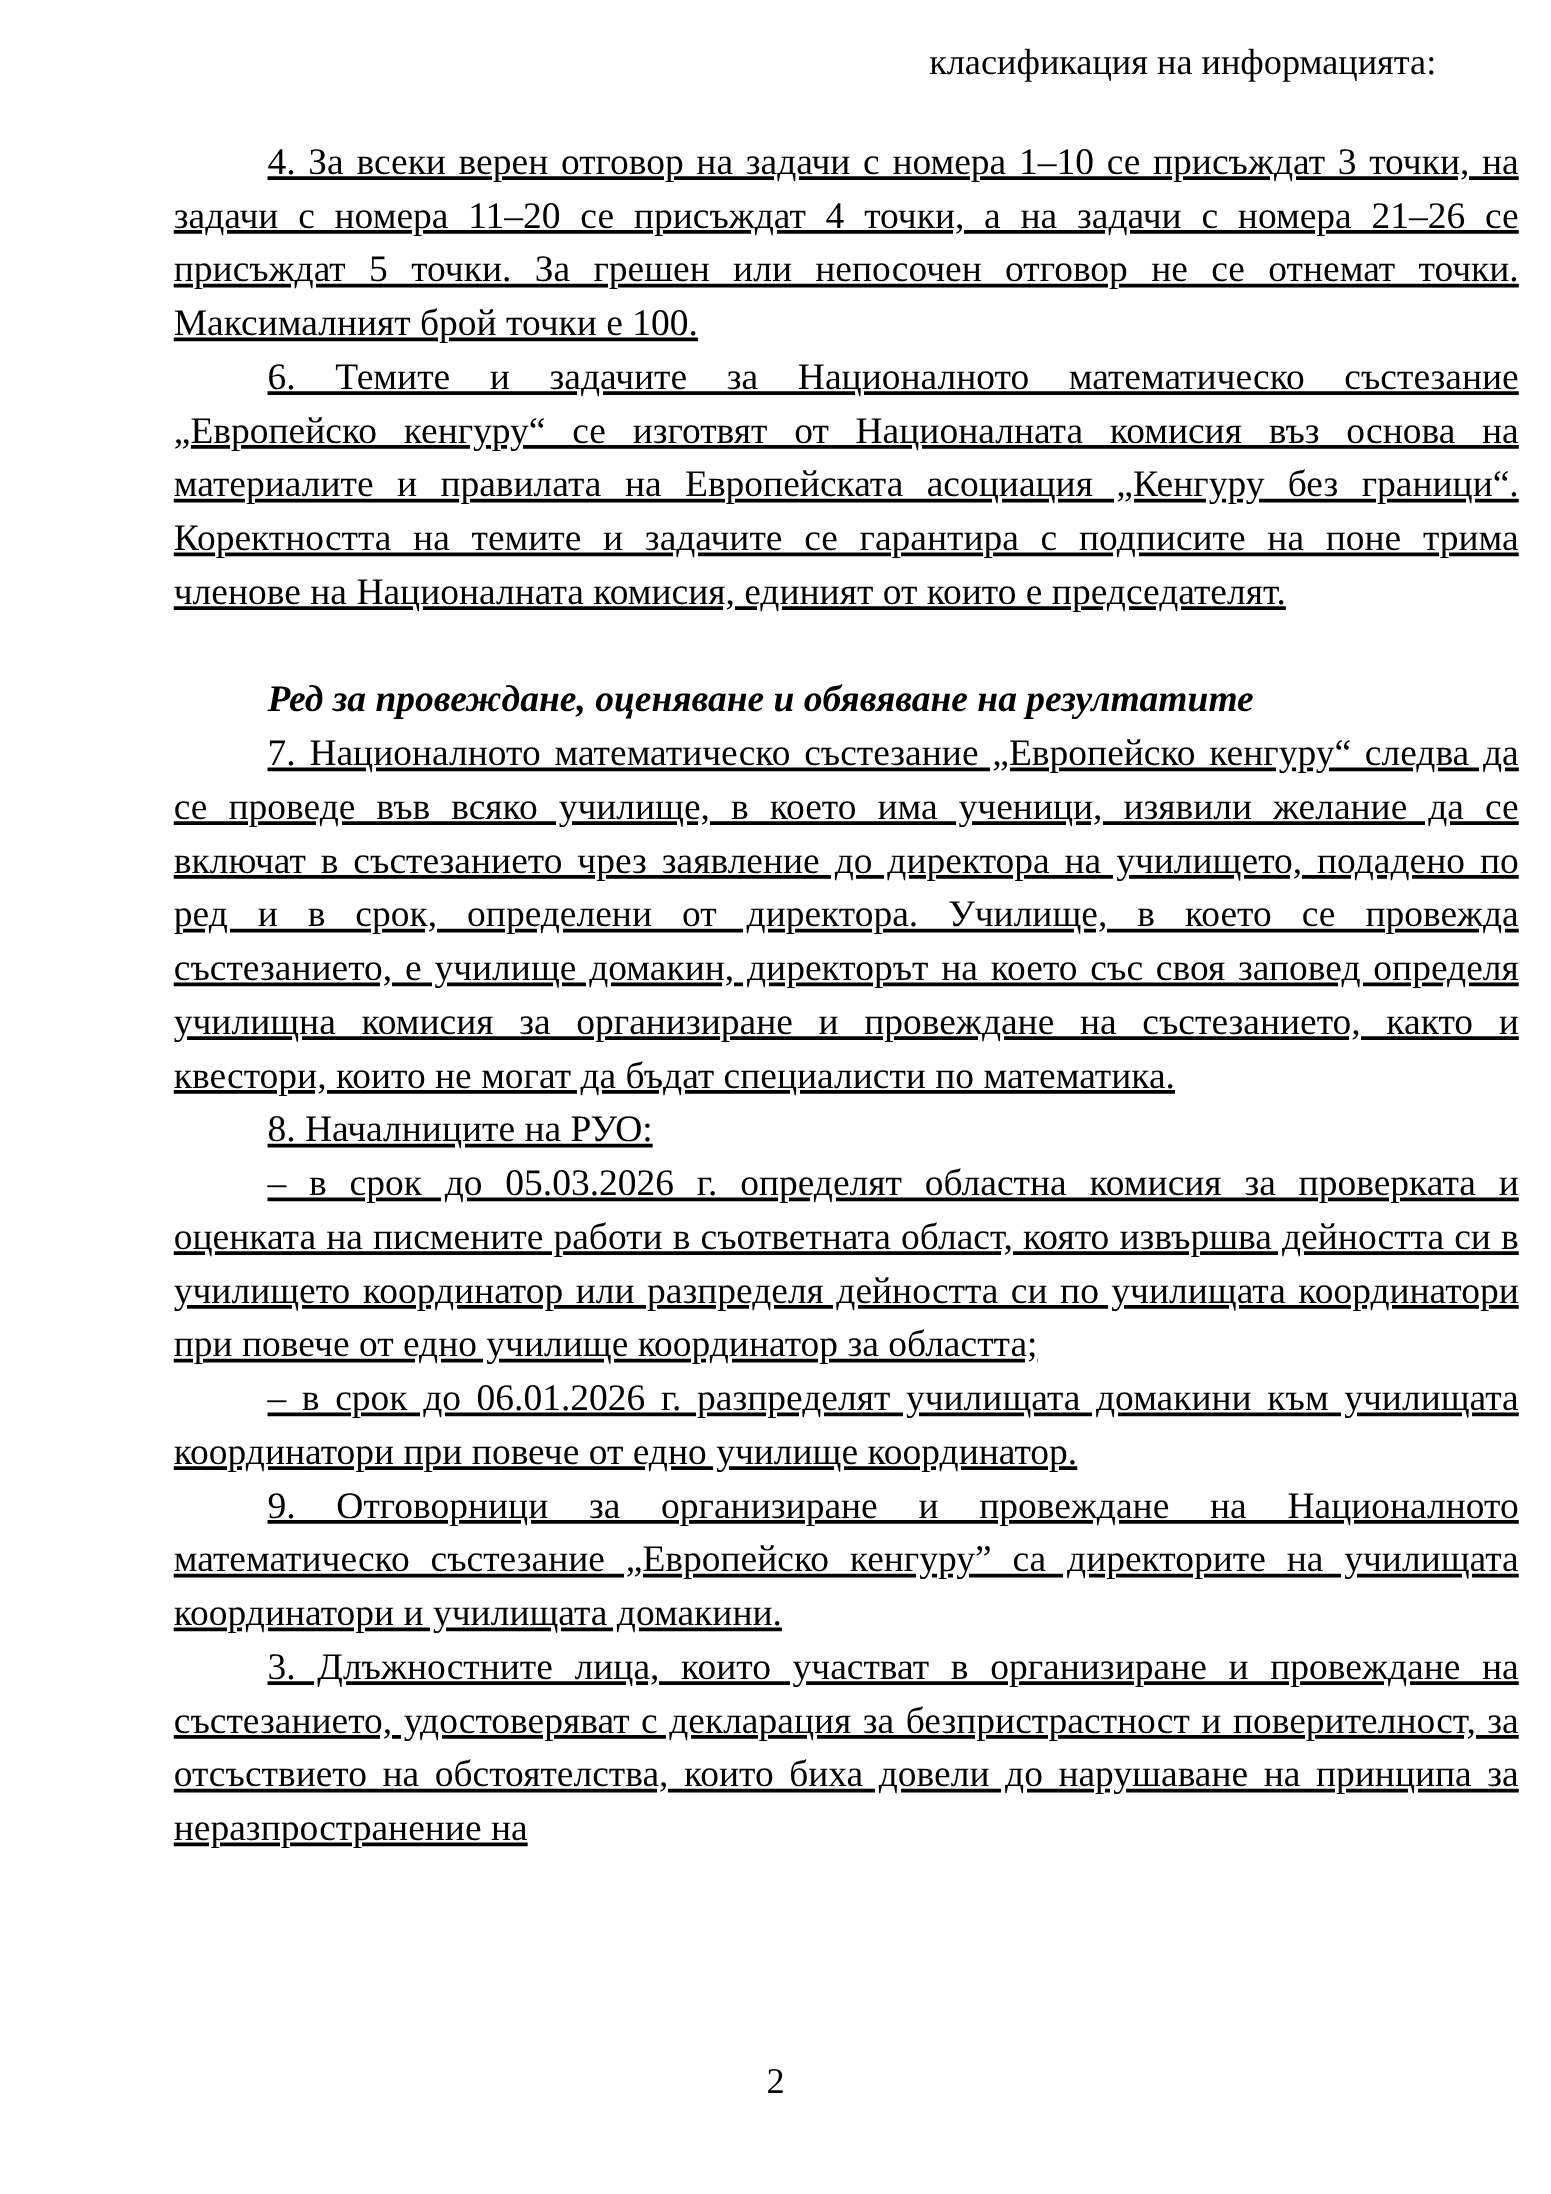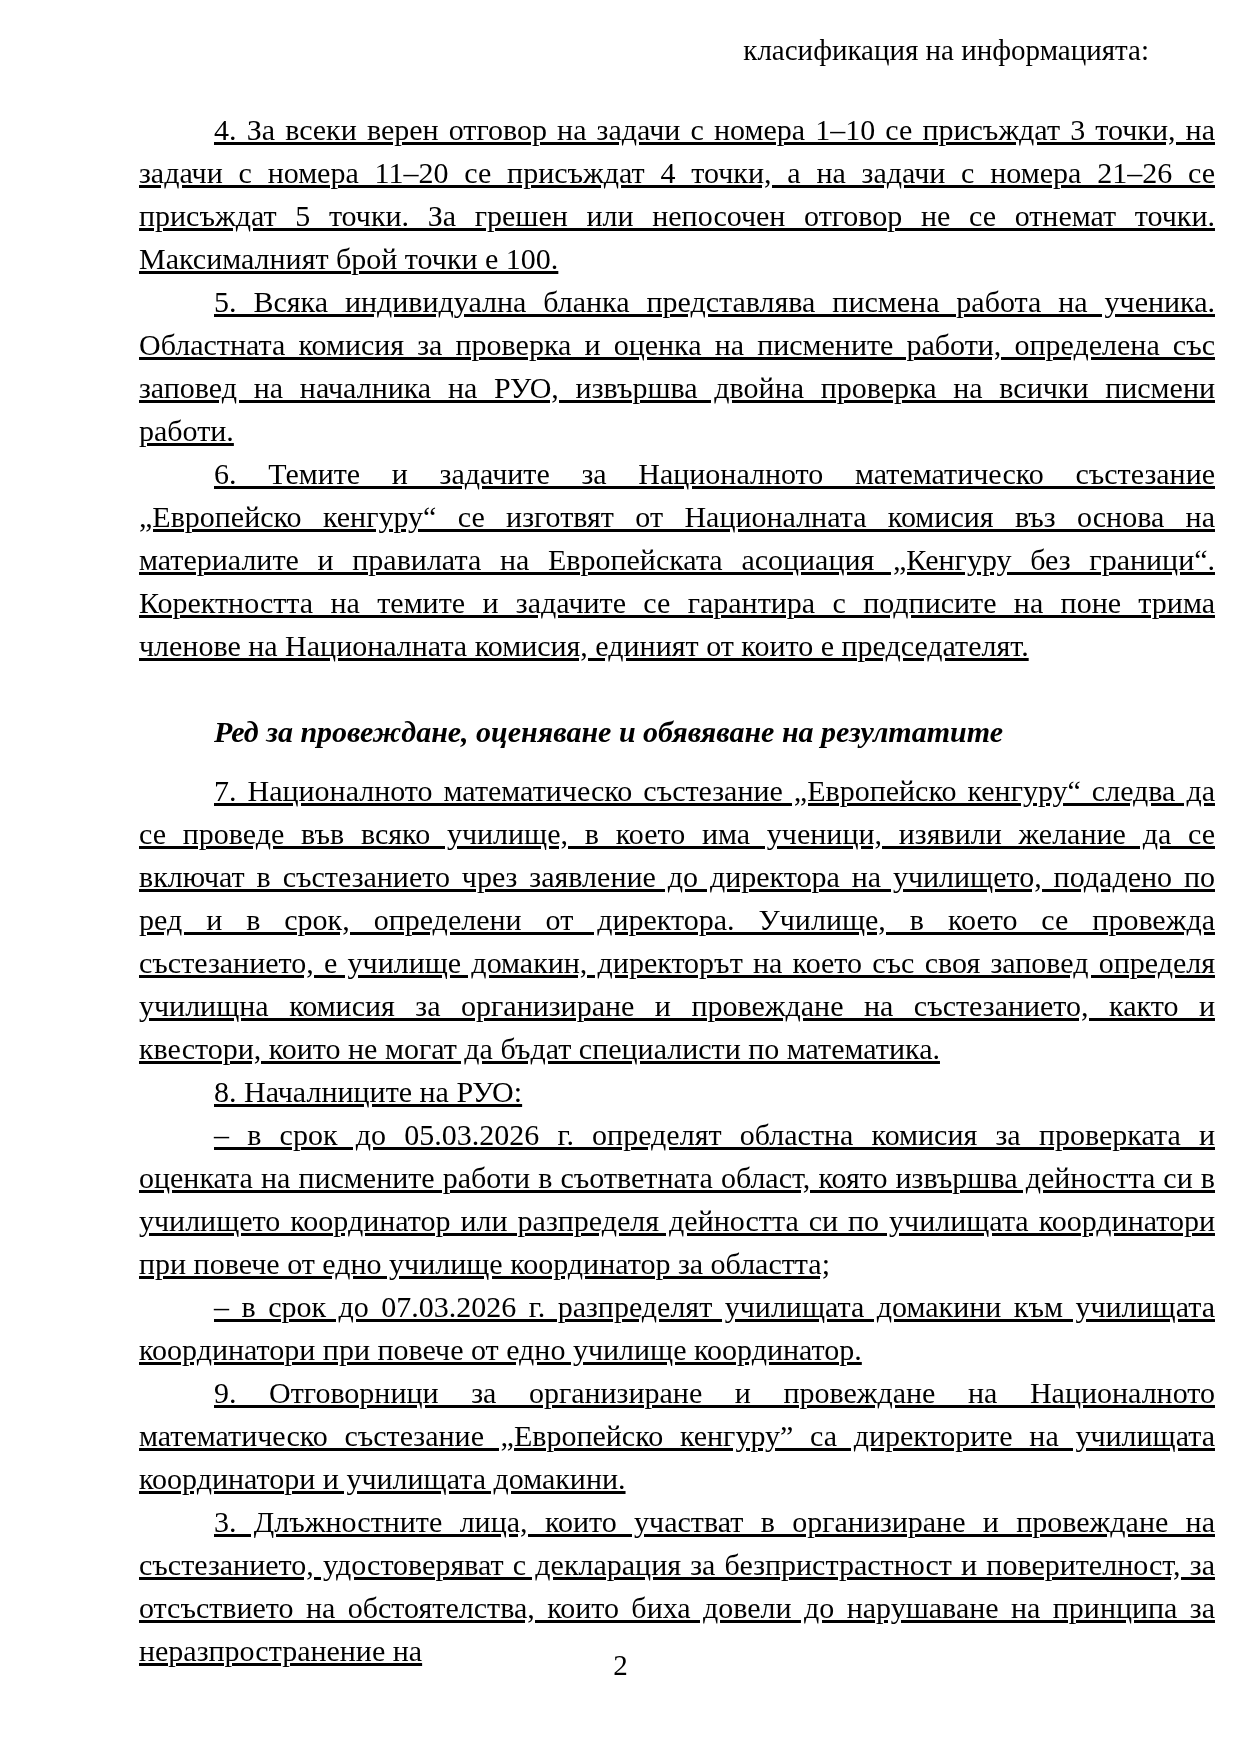--- a/index.html
+++ b/index.html
@@ -35,21 +35,21 @@
     text-align: justify;
     text-align-last: left;
     -moz-text-align-last: left;
   }
   .para {
     margin: 0;
     text-indent: 75px;
     text-decoration: underline;
   }
   .heading {
-    margin: 43px 0 16px 0;
+    margin: 43px 0 0 0;
     text-indent: 75px;
     font-weight: bold;
     font-style: italic;
     text-align: left;
   }
   .doc-footer {
     position: absolute;
     top: 1648px;
     left: 0;
     width: 100%;
@@ -62,26 +62,25 @@
 <body>
 
 <div class="page">
 
   <div class="doc-header">
     <div>класификация на информацията:</div>
   </div>
 
   <div class="doc-body" id="doc-body">
       <div class="para">4. За всеки верен отговор на задачи с номера 1–10 се присъждат 3 точки, на задачи с номера 11–20 се присъждат 4 точки, а на задачи с номера 21–26 се присъждат 5 точки. За грешен или непосочен отговор не се отнемат точки. Максималният брой точки е 100.</div>
-      <div class="para">5. Всяка индивидуална бланка представлява писмена работа на ученика. Областната комисия за проверка и оценка на писмените работи, определена със заповед на началника на РУО, извършва двойна проверка на всички писмени работи.</div>
       <div class="para">6. Темите и задачите за Националното математическо състезание „Европейско кенгуру“ се изготвят от Националната комисия въз основа на материалите и правилата на Европейската асоциация „Кенгуру без граници“. Коректността на темите и задачите се гарантира с подписите на поне трима членове на Националната комисия, единият от които е председателят.</div>
       <div class="heading">Ред за провеждане, оценяване и обявяване на резултатите</div>
       <div class="para">7. Националното математическо състезание „Европейско кенгуру“ следва да се проведе във всяко училище, в което има ученици, изявили желание да се включат в състезанието чрез заявление до директора на училището, подадено по ред и в срок, определени от директора. Училище, в което се провежда състезанието, е училище домакин, директорът на което със своя заповед определя училищна комисия за организиране и провеждане на състезанието, както и квестори, които не могат да бъдат специалисти по математика.</div>
       <div class="para">8. Началниците на РУО:</div>
       <div class="para">– в срок до 05.03.2026 г. определят областна комисия за проверката и оценката на писмените работи в съответната област, която извършва дейността си в училището координатор или разпределя дейността си по училищата координатори при повече от едно училище координатор за областта;</div>
-      <div class="para">– в срок до 07.03.2026 г. разпределят училищата домакини към училищата координатори при повече от едно училище координатор.</div>
+      <div class="para">– в срок до 06.01.2026 г. разпределят училищата домакини към училищата координатори при повече от едно училище координатор.</div>
       <div class="para">9. Отговорници за организиране и провеждане на Националното математическо състезание „Европейско кенгуру” са директорите на училищата координатори и училищата домакини.</div>
       <div class="para">3. Длъжностните лица, които участват в организиране и провеждане на състезанието, удостоверяват с декларация за безпристрастност и поверителност, за отсъствието на обстоятелства, които биха довели до нарушаване на принципа за неразпространение на</div>
     </div>
 
   <div class="doc-footer">2</div>
 
 </div>
 
 </body></html>

